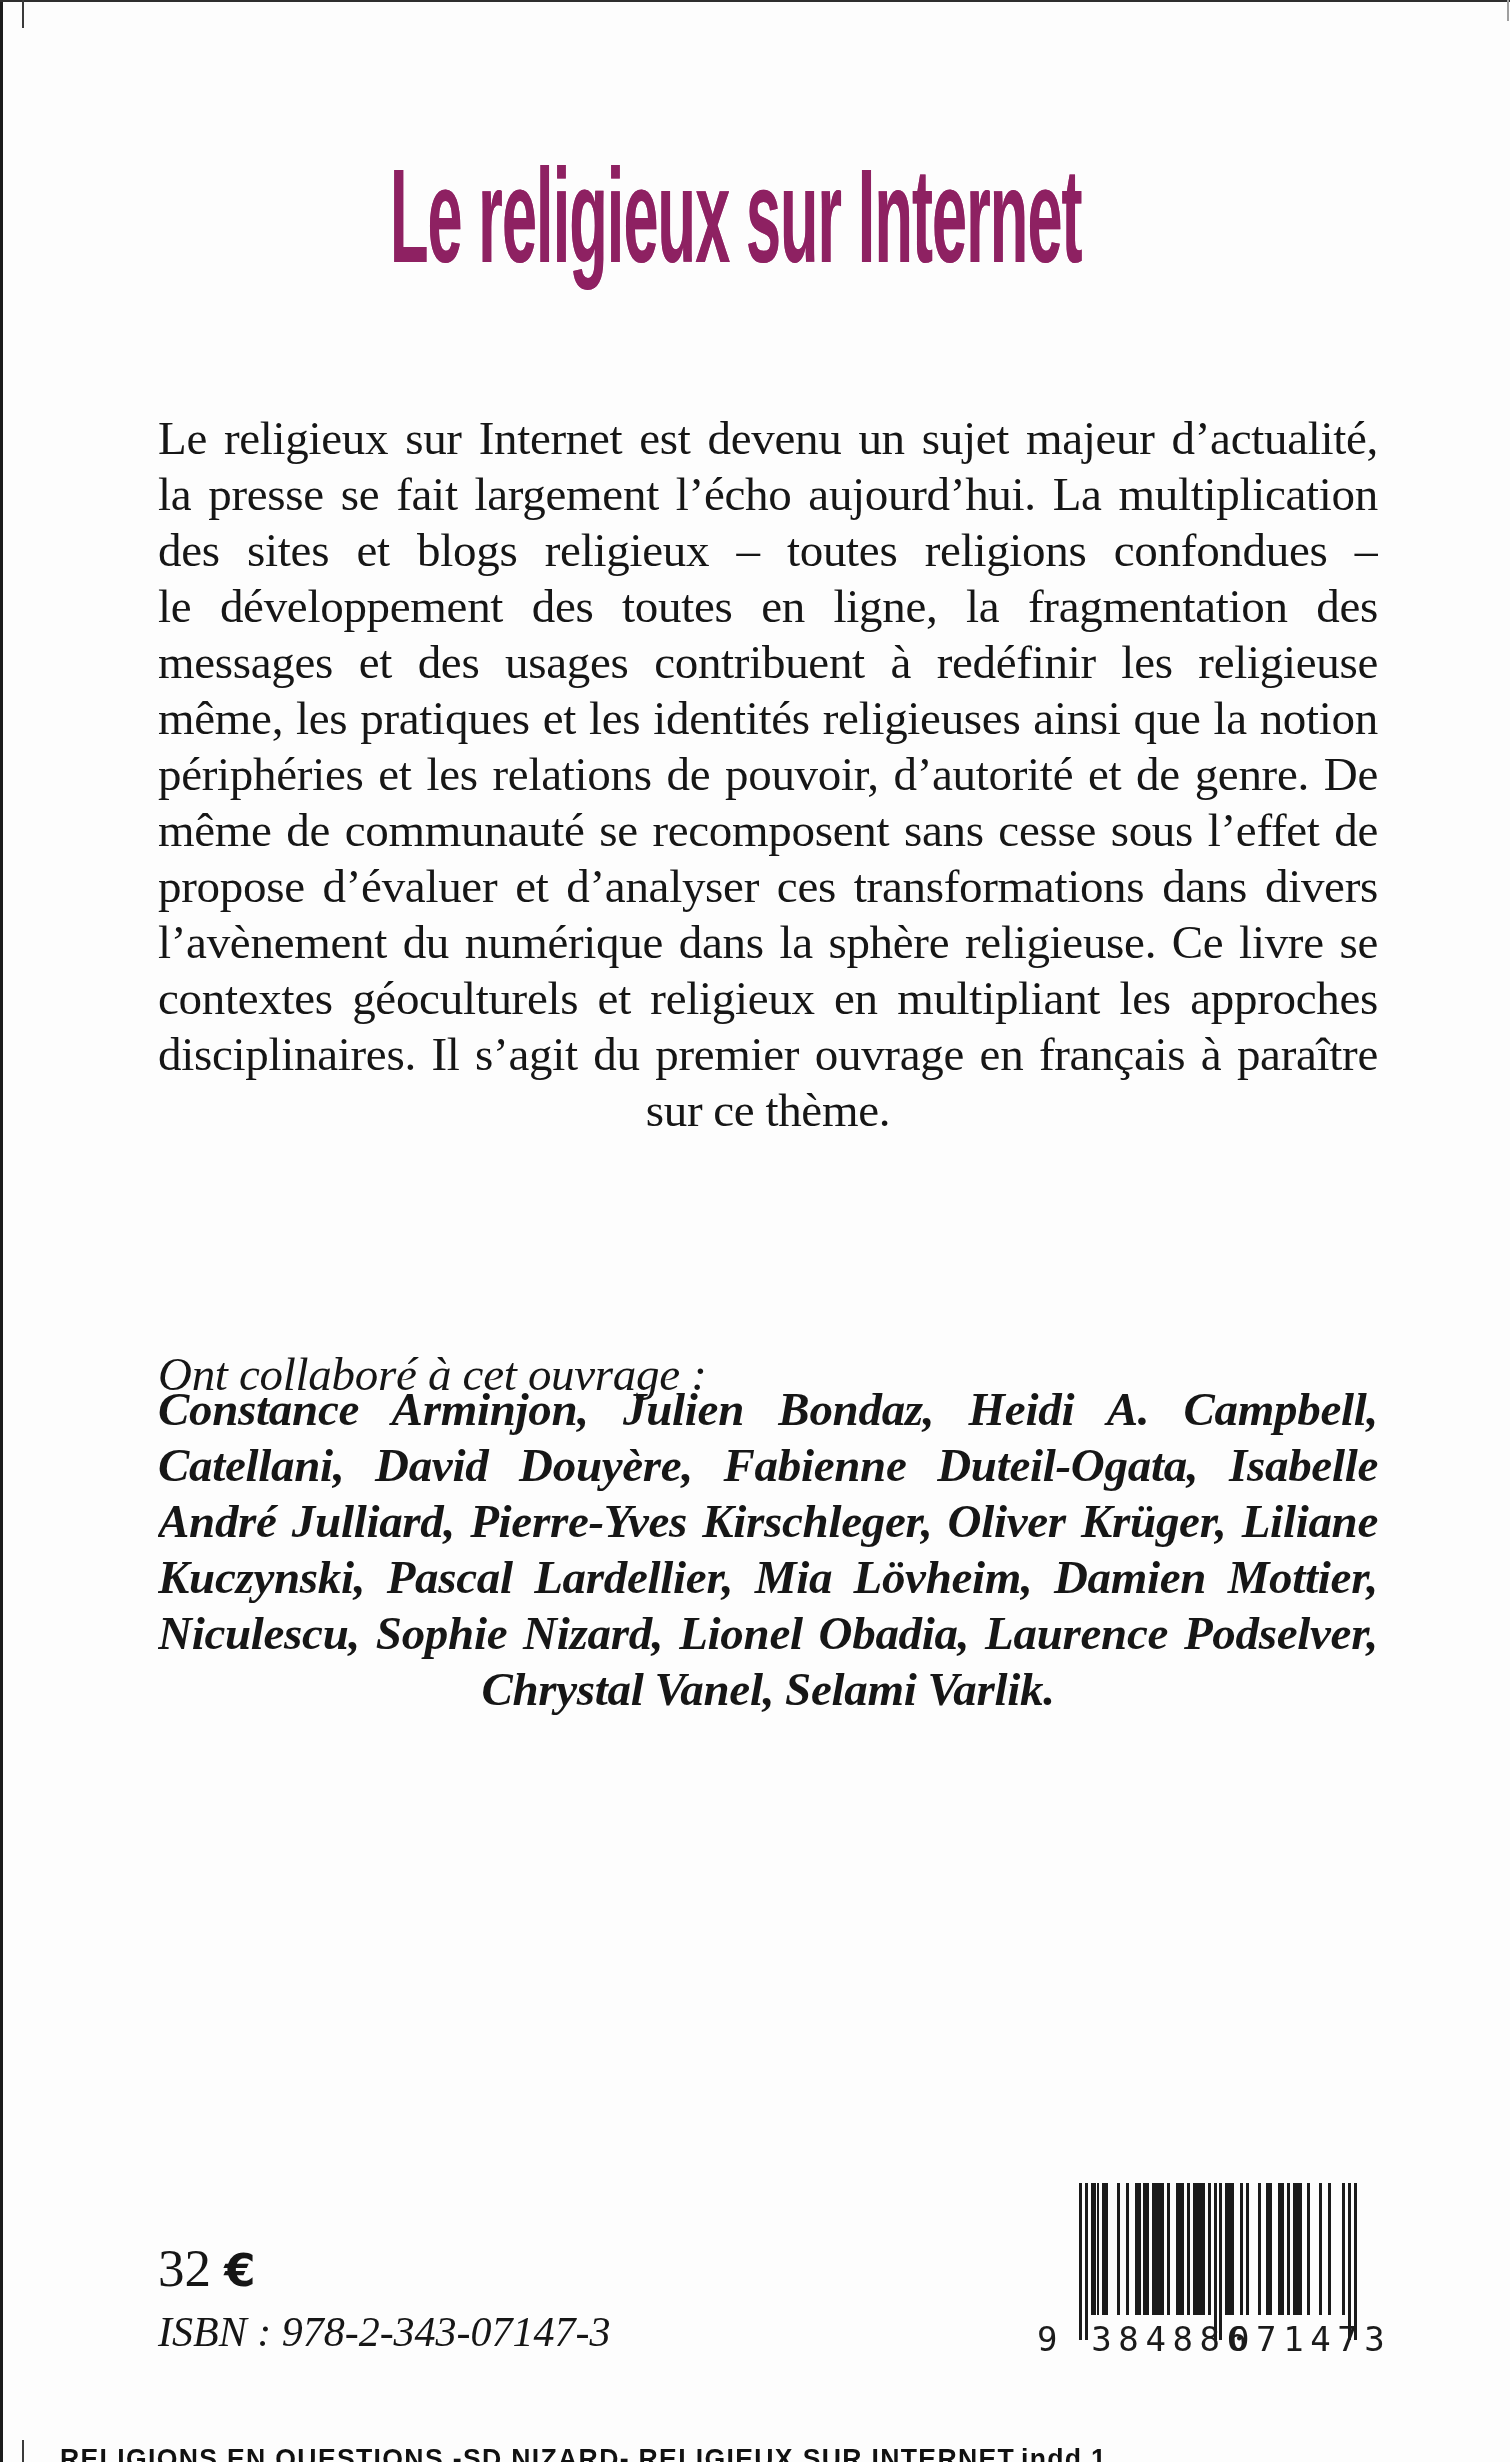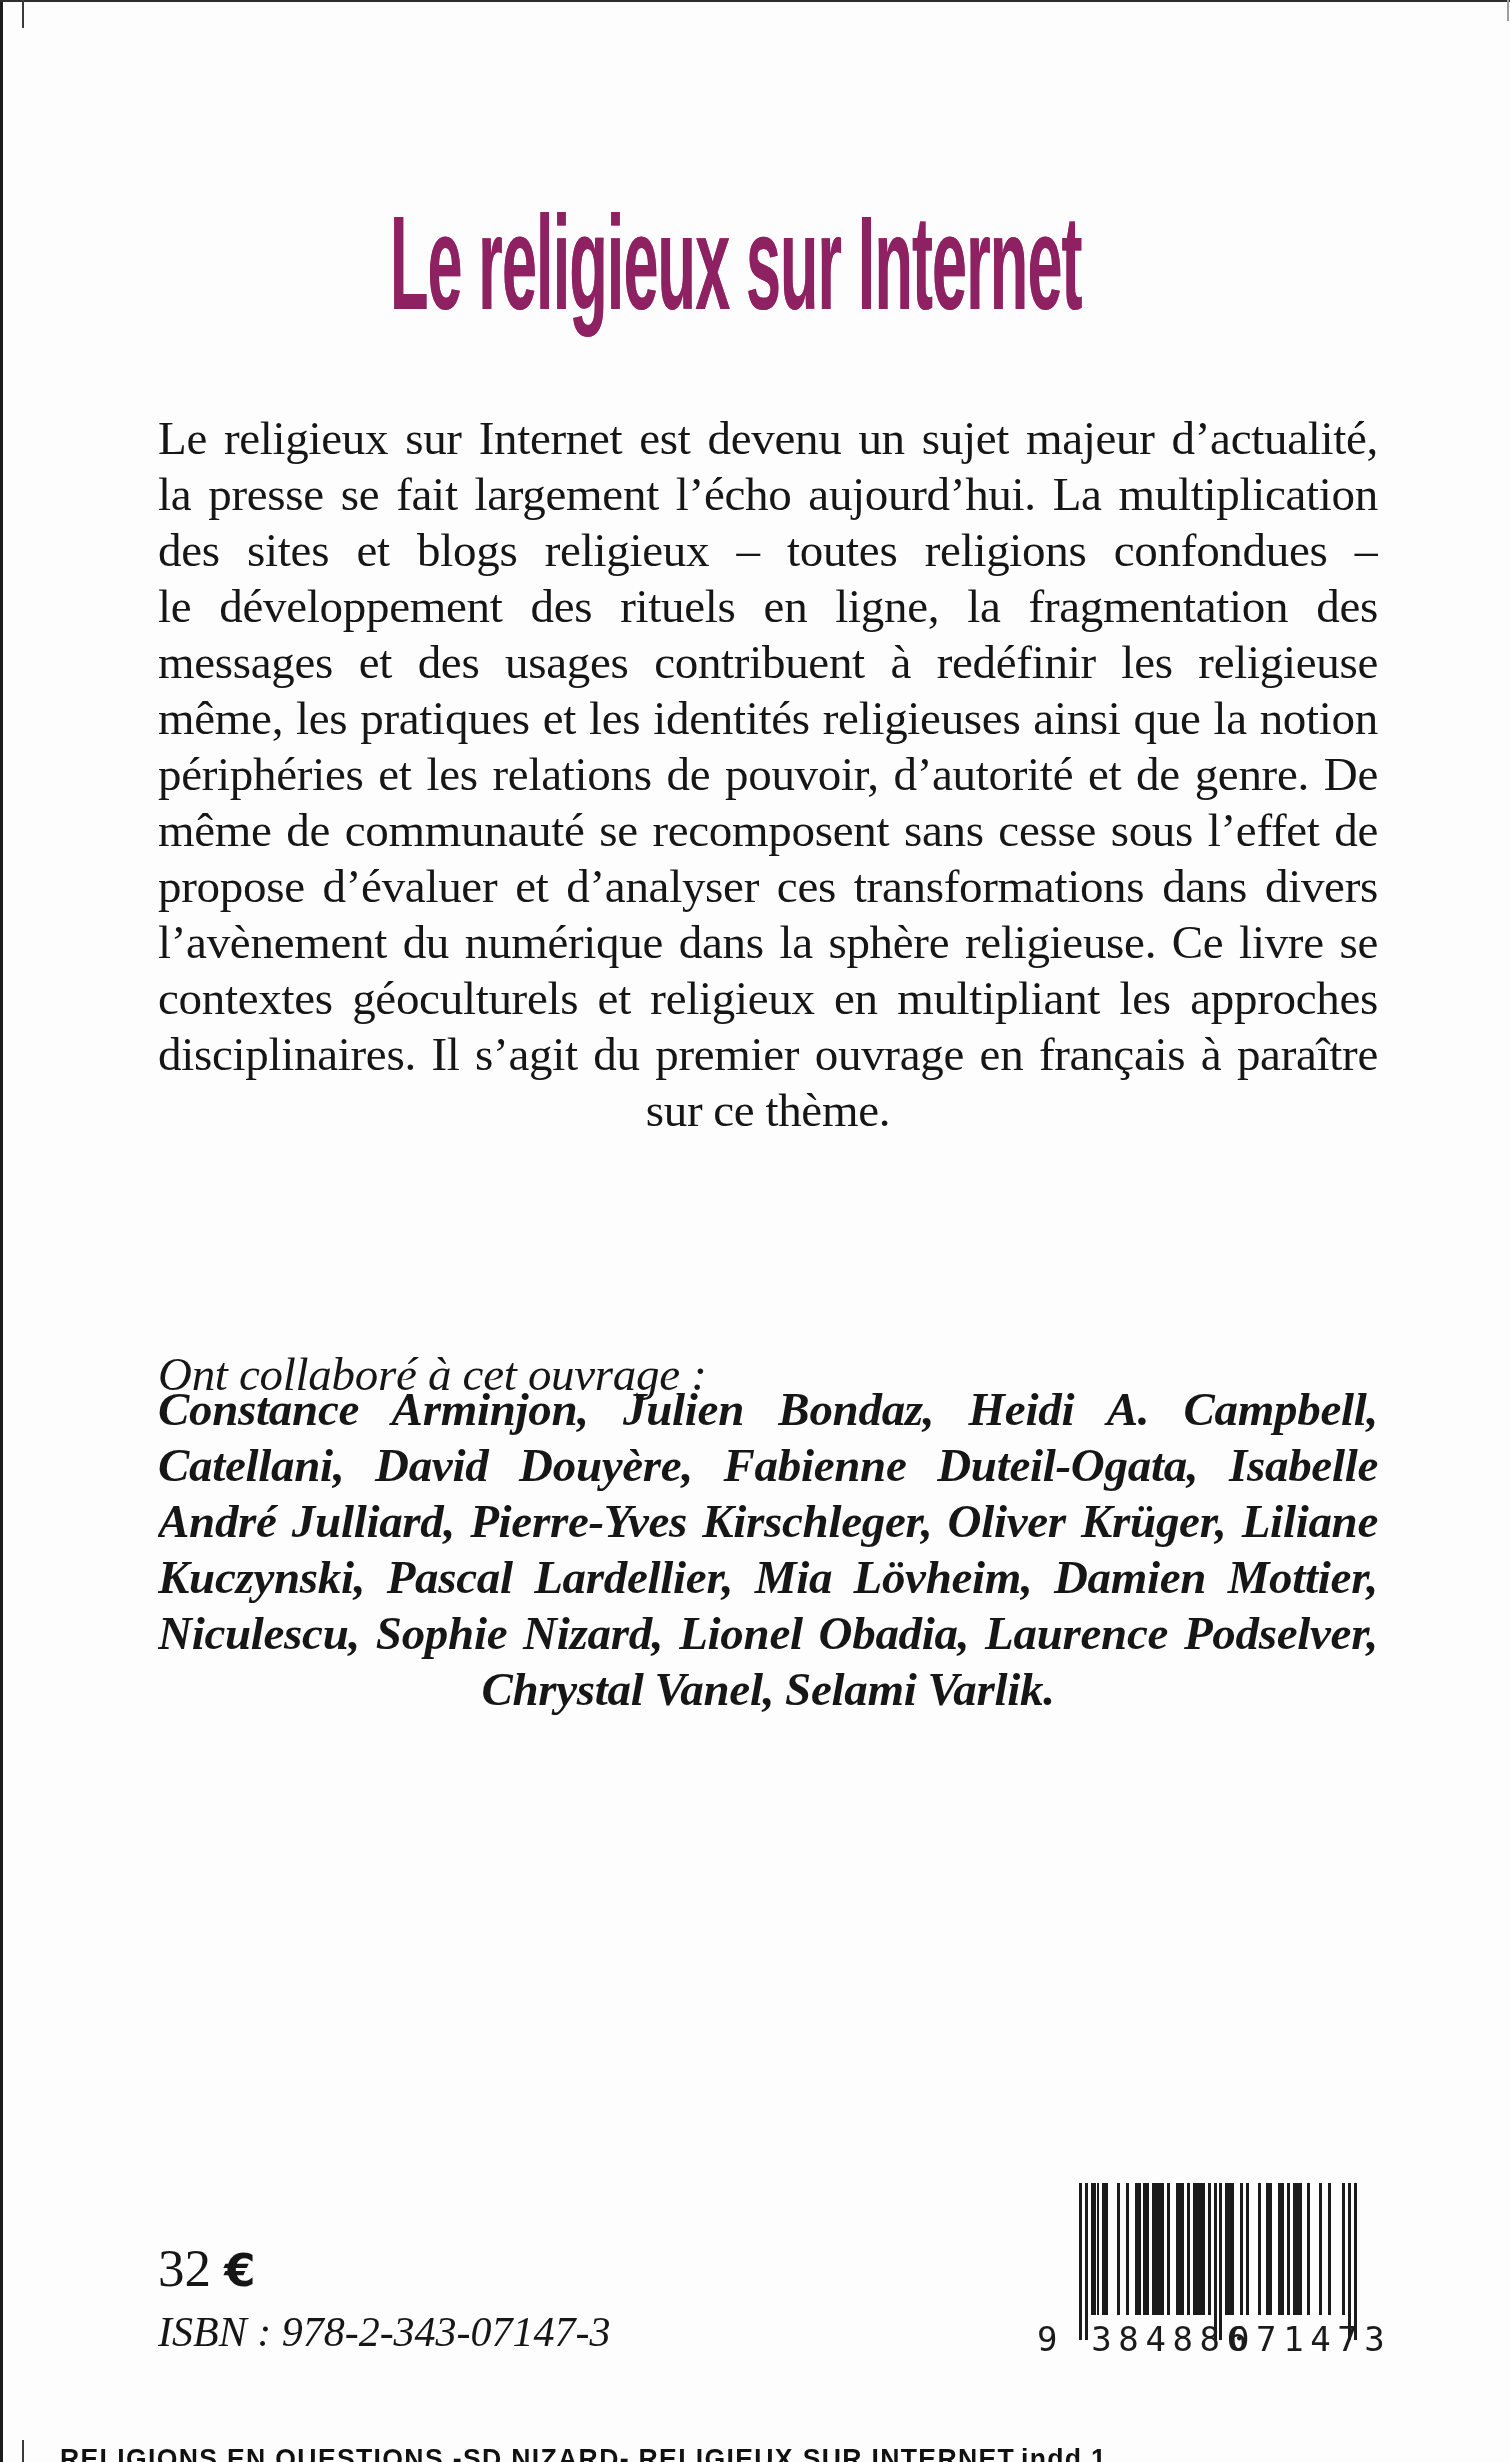--- a/index.html
+++ b/index.html
@@ -10,21 +10,21 @@
   }
   
   .scan-border-left { position:absolute; left:0; top:0; width:2.8px; height:2462px; background:#1c1c1c; }
   .scan-line-top   { position:absolute; left:0; top:0; width:1511px; height:1.9px; background:#2e2e2e; }
   .crop-mark { position:absolute; width:1.9px; background:#3a3a3a; }
   .cm-tl { left:22px; top:0; height:28px; }
   .cm-bl { left:22px; top:2440px; height:22.7px; }
   .cm-tr { left:1507px; top:0; height:21px; background:#9f9f9f; }
 
   
-  .title-wrap { position:absolute; left:0; top:149px; width:1208px; text-align:right;margin-top:47px; }
+  .title-wrap { position:absolute; left:0; top:149px; width:1208px; text-align:right; }
   .title {
     display:inline-block; white-space:nowrap;
     font-family:"Liberation Sans", sans-serif; font-weight:700;
     font-size:134px; line-height:1; letter-spacing:-1.9px;
     color:#8e2162; text-shadow:0 0 0.9px #b2538c;
     transform:scaleX(0.47); transform-origin:50% 0;
   }
 
   
   .synopsis {
@@ -85,21 +85,21 @@
   <div class="crop-mark cm-tr"></div>
 
   <div class="title-wrap">
     <span class="title">Le religieux sur Internet</span>
   </div>
 
   <div class="synopsis">
     <div class="jline">Le religieux sur Internet est devenu un sujet majeur d’actualité, dont</div>
     <div class="jline">la presse se fait largement l’écho aujourd’hui. La multiplication</div>
     <div class="jline">des sites et blogs religieux – toutes religions confondues –</div>
-    <div class="jline">le développement des rituels en ligne, la fragmentation des</div>
+    <div class="jline">le développement des toutes en ligne, la fragmentation des</div>
     <div class="jline">messages et des usages contribuent à redéfinir les religieuse</div>
     <div class="jline">même, les pratiques et les identités religieuses ainsi que la notion</div>
     <div class="jline">périphéries et les relations de pouvoir, d’autorité et de genre. De</div>
     <div class="jline">même de communauté se recomposent sans cesse sous l’effet de</div>
     <div class="jline">propose d’évaluer et d’analyser ces transformations dans divers</div>
     <div class="jline">l’avènement du numérique dans la sphère religieuse. Ce livre se</div>
     <div class="jline">contextes géoculturels et religieux en multipliant les approches</div>
     <div class="jline">disciplinaires. Il s’agit du premier ouvrage en français à paraître</div>
     <div class="nline">sur ce thème.</div>
   </div>

